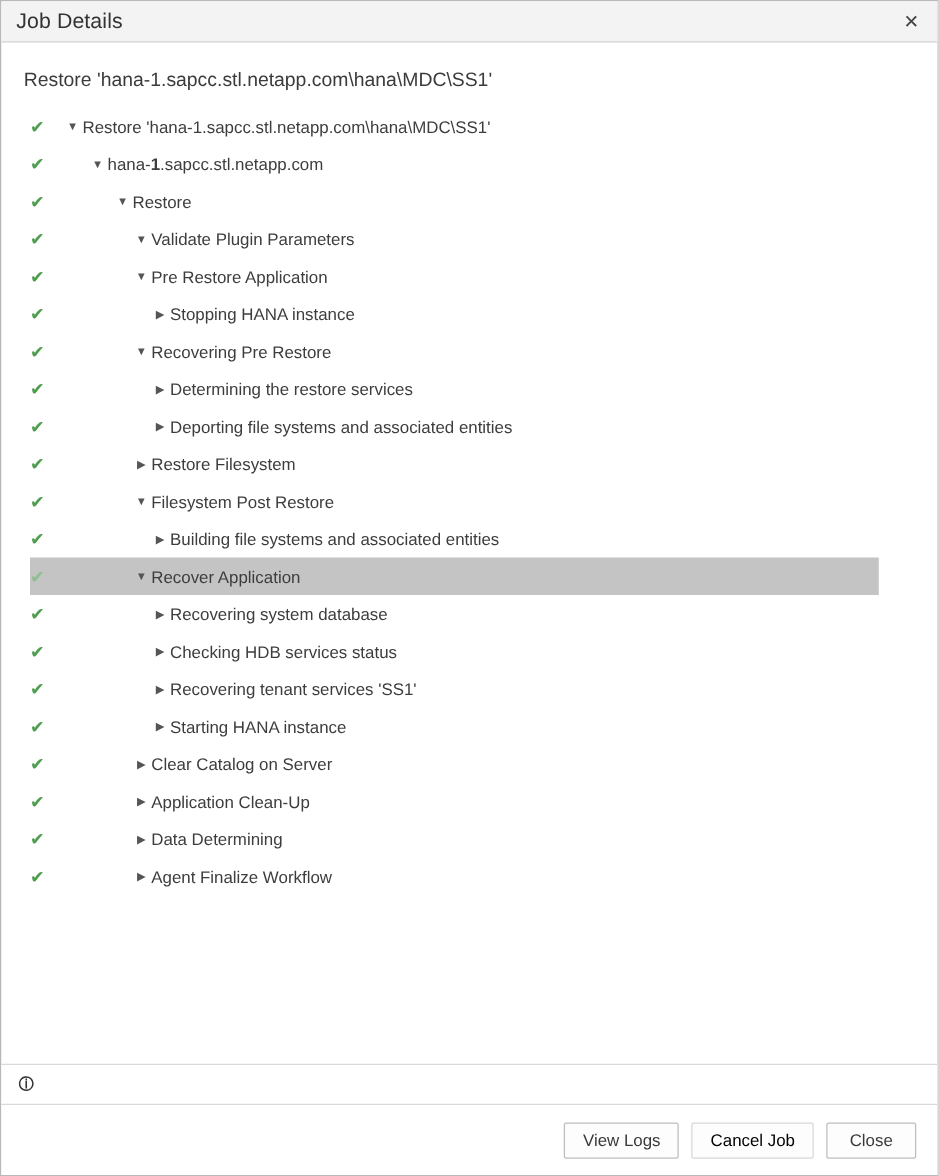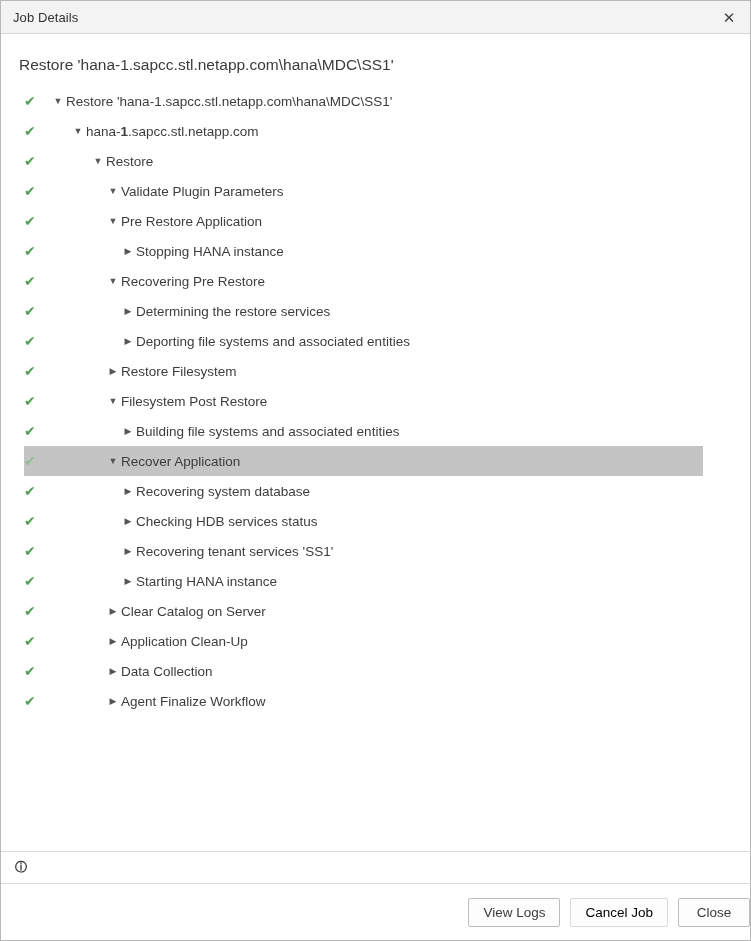--- a/index.html
+++ b/index.html
@@ -19,21 +19,21 @@
   
   .titlebar {
     height: 33px;
     background: #f3f3f3;
     border-bottom: 1px solid #d6d6d6;
     display: flex;
     align-items: center;
     padding: 0 10px 0 12px;
   }
   .titlebar .title {
-    font-size: 13px;
+    font-size: 17px;
     color: #333333;
     flex: 1;
     letter-spacing: .1px;
   }
   .close-icon {
     width: 22px; height: 22px;
     display: flex; align-items: center; justify-content: center;
     color: #444;
     font-size: 15px;
     cursor: pointer;
@@ -112,20 +112,21 @@
     font-family: "Liberation Serif", serif;
   }
   .footer-buttons {
     position: absolute;
     left: 0; right: 0; bottom: 0;
     height: 56px;
     display: flex;
     align-items: center;
     justify-content: flex-end;
     gap: 10px;
+    padding-right: 17px;
     background: #fff;
   }
   .btn {
     min-width: 72px;
     height: 29px;
     padding: 0 14px;
     font-size: 13.5px;
     font-family: "Liberation Sans", sans-serif;
     color: #3a3a3a;
     background: #fdfdfd;
@@ -283,21 +284,21 @@
         <span class="check">✔</span>
         <span class="i3" style="display: flex; align-items: center;">
           <span class="arrow">▶</span>
           <span class="label">Application Clean-Up</span>
         </span>
       </div>
       <div class="row">
         <span class="check">✔</span>
         <span class="i3" style="display: flex; align-items: center;">
           <span class="arrow">▶</span>
-          <span class="label">Data Collection</span>
+          <span class="label">Data Determining</span>
         </span>
       </div>
       <div class="row">
         <span class="check">✔</span>
         <span class="i3" style="display: flex; align-items: center;">
           <span class="arrow">▶</span>
           <span class="label">Agent Finalize Workflow</span>
         </span>
       </div>
     </div>

